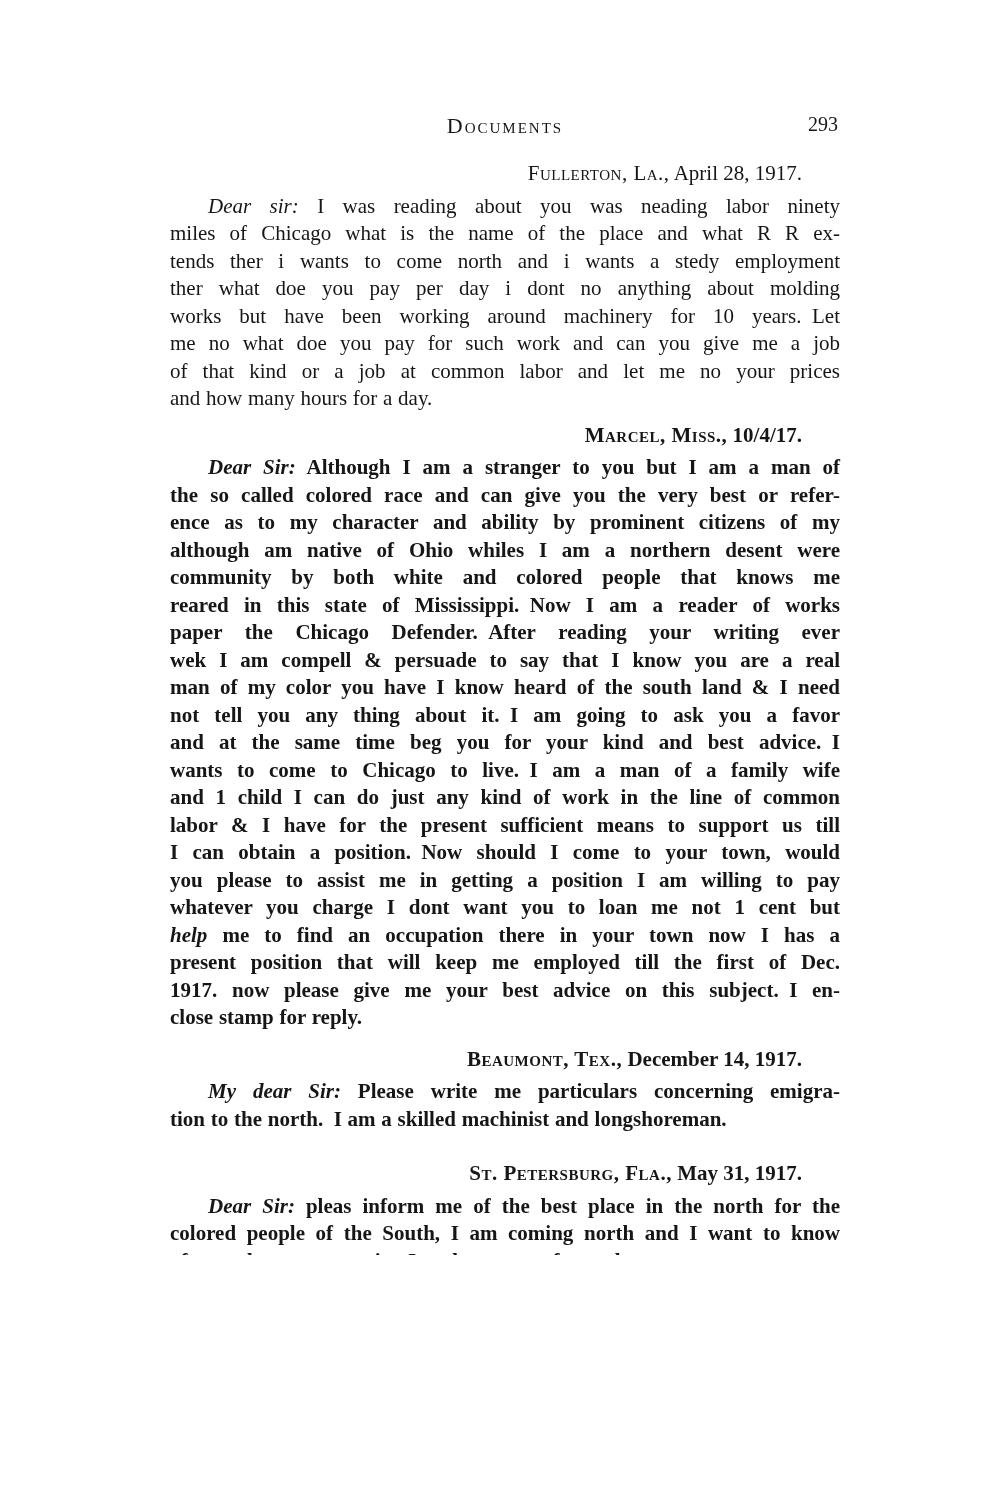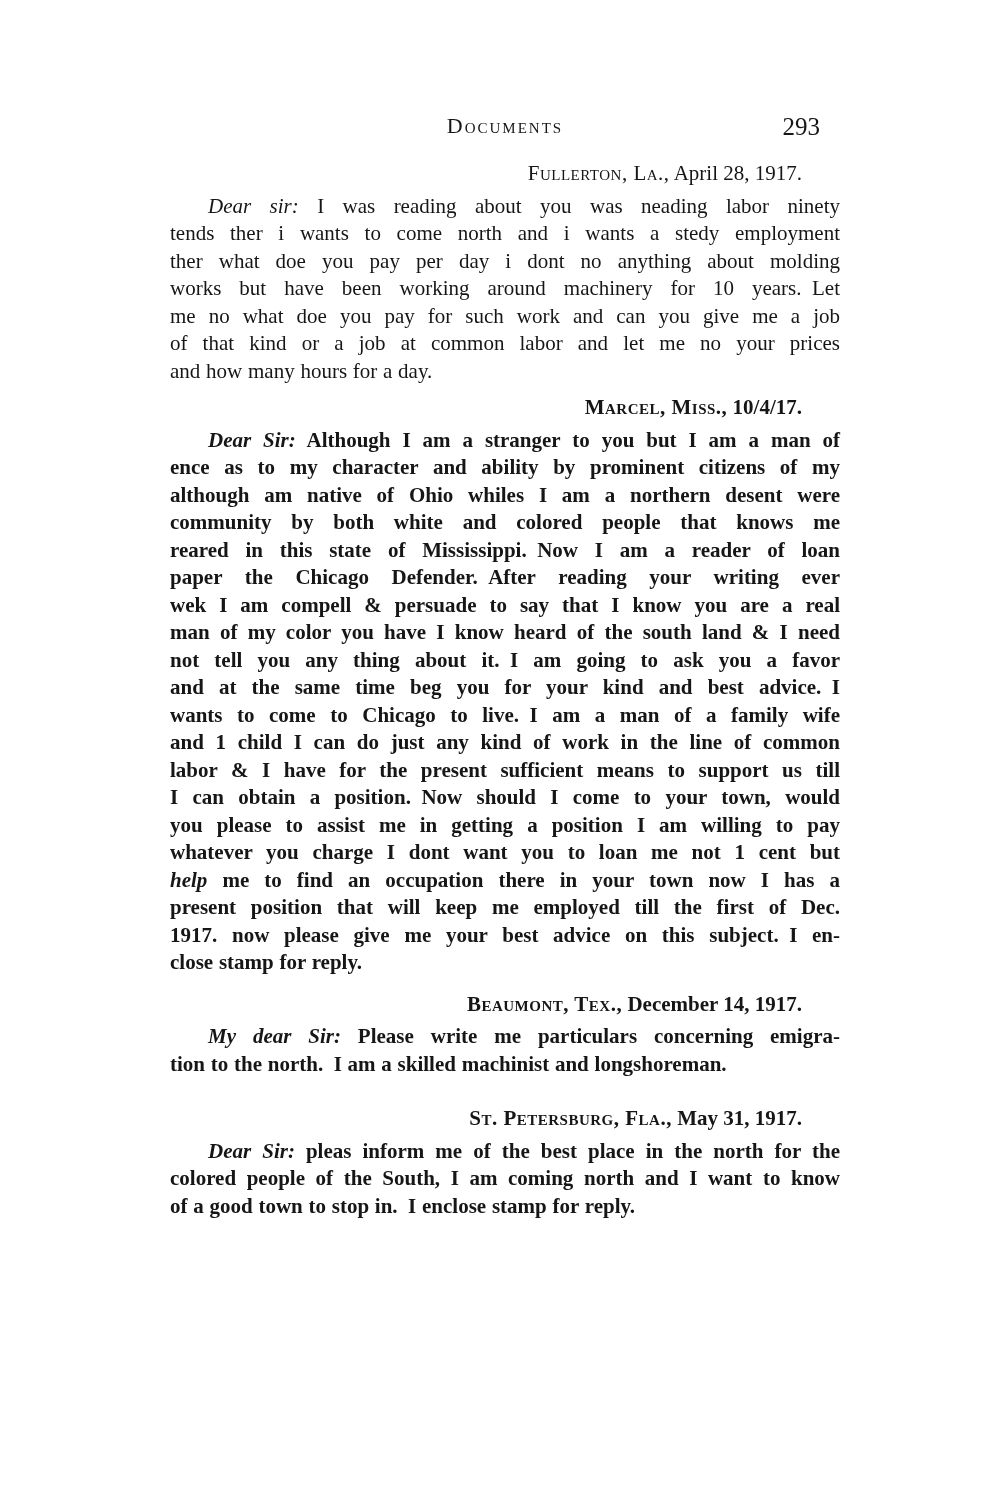--- a/index.html
+++ b/index.html
@@ -10,21 +10,21 @@
   }
   .page{
     position:relative;width:1000px;height:1255px;overflow:hidden;
     box-sizing:border-box;padding:113px 160px 0 170px;background:#ffffff;
   }
   .running-head{position:relative;height:28px;font-size:21px;}
   .head-title{
     display:block;text-align:center;font-variant:small-caps;
     letter-spacing:2px;font-size:22px;
   }
-  .page-num{position:absolute;right:20px;top:0;font-size:25px;}
+  .page-num{position:absolute;right:2px;top:0;font-size:20px;}
   .letters{margin-top:19px;}
   .letter{font-size:21px;line-height:27.5px;}
   .letter + .letter{margin-top:9px;font-weight:bold;}
   .letter:nth-child(3){margin-top:14px;}
   .letter:nth-child(4){margin-top:27px;}
   .dateline{text-align:right;padding-right:38px;margin-bottom:5px;margin-top:8px;}
   .place{font-variant:small-caps;letter-spacing:0.5px;}
   .line{
     text-align:justify;text-align-last:justify;
     white-space:nowrap;word-spacing:0.5px;
@@ -38,34 +38,36 @@
 
 <div class="page">
   <div class="running-head">
     <span class="head-title">Documents</span>
     <span class="page-num">293</span>
   </div>
   <div class="letters" id="letters">
       <div class="letter">
         <div class="dateline"><span class="place">Fullerton, La.,</span><span> April 28, 1917.</span></div>
         <div class="line first"><i>Dear sir:</i><span> I was reading about you was neading labor ninety</span></div>
+        <div class="line"><span>miles of Chicago what is the name of the place and what R R ex-</span></div>
         <div class="line"><span>tends ther i wants to come north and i wants a stedy employment</span></div>
         <div class="line"><span>ther what doe you pay per day i dont no anything about molding</span></div>
         <div class="line"><span>works but have been working around machinery for 10 years. Let</span></div>
         <div class="line"><span>me no what doe you pay for such work and can you give me a job</span></div>
         <div class="line"><span>of that kind or a job at common labor and let me no your prices</span></div>
         <div class="line last"><span>and how many hours for a day.</span></div>
       </div>
       <div class="letter">
         <div class="dateline"><span class="place">Marcel, Miss.,</span><span> 10/4/17.</span></div>
         <div class="line first"><i>Dear Sir:</i><span> Although I am a stranger to you but I am a man of</span></div>
+        <div class="line"><span>the so called colored race and can give you the very best or refer-</span></div>
         <div class="line"><span>ence as to my character and ability by prominent citizens of my</span></div>
         <div class="line"><span>although am native of Ohio whiles I am a northern desent were</span></div>
         <div class="line"><span>community by both white and colored people that knows me</span></div>
-        <div class="line"><span>reared in this state of Mississippi. Now I am a reader of loan</span></div>
+        <div class="line"><span>reared in this state of Mississippi. Now I am a reader of works</span></div>
         <div class="line"><span>paper the Chicago Defender. After reading your writing ever</span></div>
         <div class="line"><span>wek I am compell &amp; persuade to say that I know you are a real</span></div>
         <div class="line"><span>man of my color you have I know heard of the south land &amp; I need</span></div>
         <div class="line"><span>not tell you any thing about it. I am going to ask you a favor</span></div>
         <div class="line"><span>and at the same time beg you for your kind and best advice. I</span></div>
         <div class="line"><span>wants to come to Chicago to live. I am a man of a family wife</span></div>
         <div class="line"><span>and 1 child I can do just any kind of work in the line of common</span></div>
         <div class="line"><span>labor &amp; I have for the present sufficient means to support us till</span></div>
         <div class="line"><span>I can obtain a position. Now should I come to your town, would</span></div>
         <div class="line"><span>you please to assist me in getting a position I am willing to pay</span></div>

